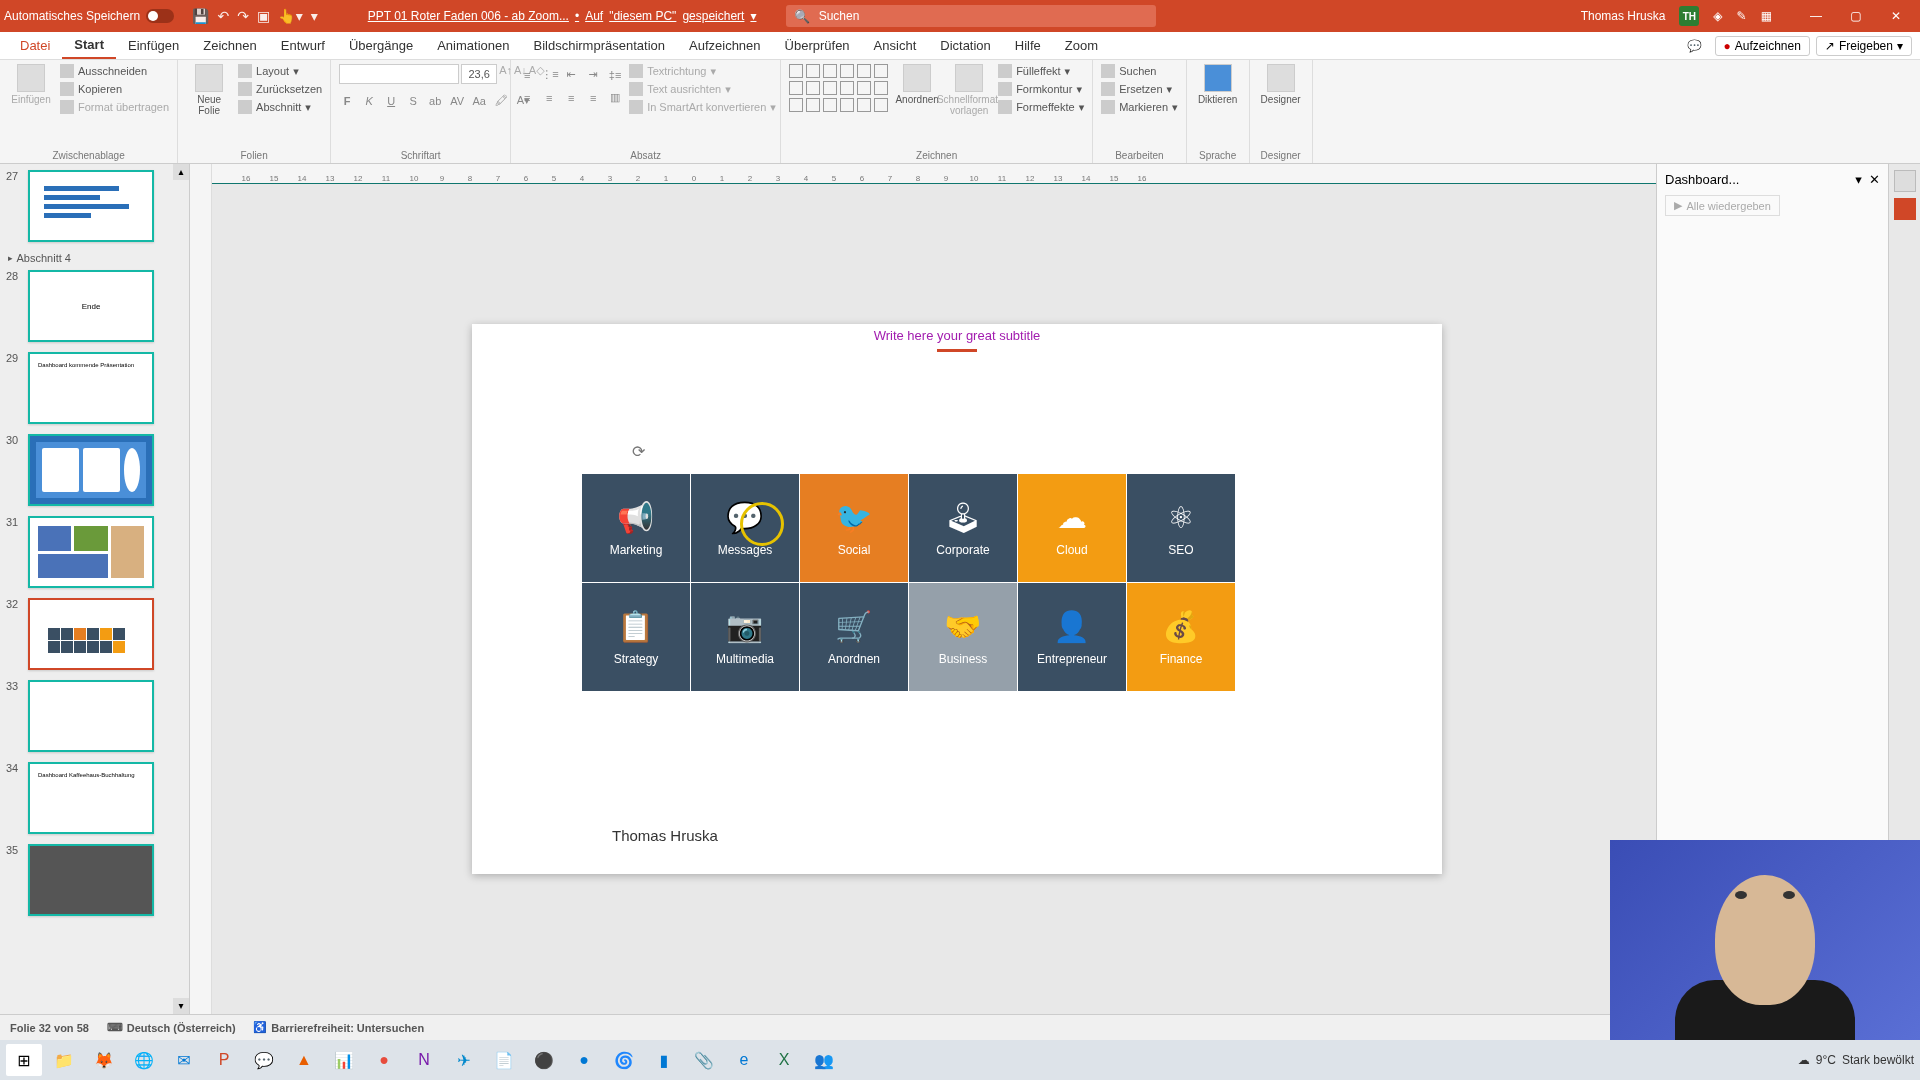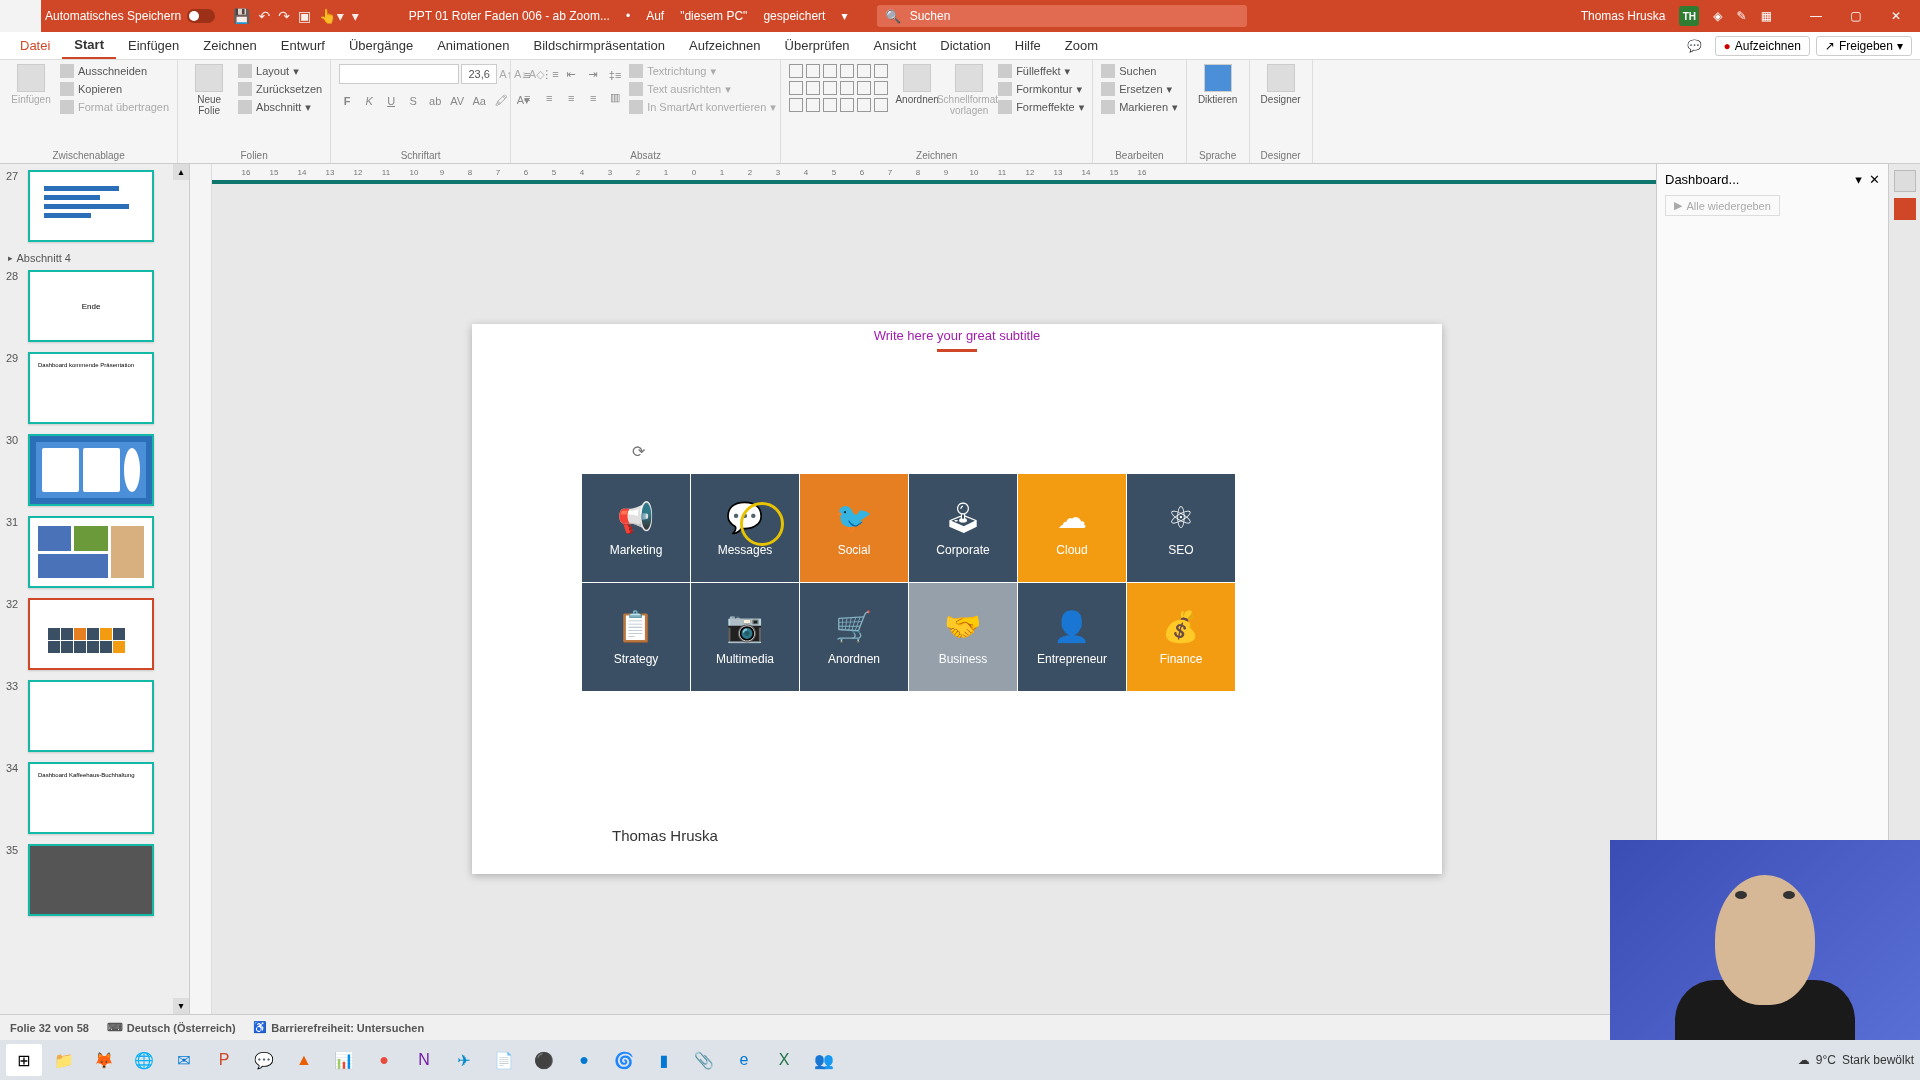--- a/index.html
+++ b/index.html
@@ -1,25 +1,25 @@
 <!DOCTYPE html>
 <html><head>
 <meta charset="utf-8">
 <style>
 * { margin: 0; padding: 0; box-sizing: border-box; font-family: "Segoe UI", Arial, sans-serif; }
 body { background: #f3f3f3; width: 1920px; height: 1080px; overflow: hidden; position: relative; }
 
 
-.title-bar { height: 32px; background: #d04727; display: flex; align-items: center; color: #fff; font-size: 12px; padding: 0 4px; margin-left: 41px; }
+.title-bar { height: 32px; background: #d04727; display: flex; align-items: center; color: #fff; font-size: 12px; padding: 0 4px; }
 .title-bar .autosave { display: flex; align-items: center; gap: 6px; margin-right: 8px; }
 .title-bar .toggle { width: 28px; height: 14px; background: #9c3118; border-radius: 7px; position: relative; }
 .title-bar .toggle::after { content:""; position:absolute; width:10px; height:10px; background:#fff; border-radius:50%; top:2px; left:2px; }
 .title-bar .qat { display:flex; gap:8px; align-items:center; margin: 0 10px; }
 .title-bar .qat span { font-size:14px; opacity:.9; }
-.title-bar .doc-title { flex:0 0 auto; margin-left: 40px; display:flex; align-items:center; gap:16px; }
+.title-bar .doc-title { flex:0 0 auto; margin-left: 40px; display:flex; align-items:center; gap:6px;text-decoration:underline; }
 .title-bar .search-box { flex:0 0 370px; margin-left: 30px; background: #e06b51; height: 22px; border-radius: 3px; display:flex; align-items:center; padding: 0 8px; gap:8px; font-size:12px; }
 .title-bar .search-box .mag { font-size:13px; }
 .title-bar .right { margin-left:auto; display:flex; align-items:center; gap:14px; }
 .title-bar .avatar { width:20px; height:20px; background:#2e7d32; border-radius:3px; display:flex; align-items:center; justify-content:center; font-size:10px; font-weight:bold; }
 .title-bar .win-controls { display:flex; gap:0; margin-left:10px; }
 .title-bar .win-controls div { width:40px; height:32px; display:flex; align-items:center; justify-content:center; font-size:12px; }
 
 
 .ribbon-tabs { height: 28px; background:#fff; display:flex; align-items:center; font-size:13px; border-bottom:1px solid #ddd; padding: 0 8px; }
 .ribbon-tabs .tab { padding: 0 12px; height:100%; display:flex; align-items:center; color:#333; cursor:pointer; }
@@ -33,21 +33,21 @@
 
 .ribbon { height: 104px; background:#f5f5f5; border-bottom:1px solid #ccc; display:flex; font-size:11px; color:#555; }
 .ribbon .group { border-right:1px solid #ddd; padding: 4px 8px 2px 8px; display:flex; flex-direction:column; justify-content:space-between; }
 .ribbon .group-label { text-align:center; font-size:10px; color:#777; margin-top:2px; }
 .ribbon .group-top { display:flex; gap:6px; align-items:flex-start; flex:1; }
 .ribbon .big-btn { display:flex; flex-direction:column; align-items:center; justify-content:center; gap:2px; width:46px; text-align:center; font-size:10px; }
 .ribbon .big-btn .ico { width:28px; height:28px; background:#ddd; border:1px solid #ccc; }
 .ribbon .vstack { display:flex; flex-direction:column; gap:4px; font-size:11px; }
 .ribbon .vstack .item { display:flex; align-items:center; gap:4px; white-space:nowrap; }
 .ribbon .vstack .item .ico-s { width:14px; height:14px; background:#ccc; }
-.ribbon .font-box { display:flex; align-items:center; gap:2px; }
+.ribbon .font-box { display:flex; align-items:flex-start; gap:2px; }
 .ribbon .font-box input { width:120px; height:20px; border:1px solid #ccc; background:#fff; font-size:11px; padding:0 4px; }
 .ribbon .font-box .sz { width:36px; height:20px; border:1px solid #ccc; background:#fff; text-align:center; font-size:11px; }
 .ribbon .mini-row { display:flex; gap:6px; margin-top:4px; font-size:11px; align-items:center; }
 .ribbon .mini-row span { width:16px; text-align:center; color:#888; }
 .ribbon .disabled { color:#aaa; }
 .ribbon .shape-gallery { display:grid; grid-template-columns: repeat(6, 14px); grid-template-rows: repeat(3, 14px); gap:3px; }
 .ribbon .shape-gallery div { border:1px solid #999; }
 
 
 .workspace { display:flex; height: calc(100% - 32px - 28px - 104px - 26px - 40px); }
@@ -58,21 +58,21 @@
 .thumb-num { font-size:11px; color:#555; width:18px; text-align:left; }
 .thumb { width:126px; height:72px; background:#fff; border:2px solid #14b8a6; box-shadow:0 1px 2px rgba(0,0,0,.15); position:relative; }
 .thumb.selected { border:2px solid #d04727; }
 .thumb.blue-fill { background:#2a6fb8; }
 .section-head { font-size:11px; color:#555; margin:8px 0 6px 2px; display:flex; align-items:center; gap:4px; }
 .section-head::before { content:"▸"; font-size:9px; }
 
 .ruler-v { width:22px; background:#f5f5f5; border-right:1px solid #ddd; position:relative; font-size:8px; color:#777; }
 
 .canvas-wrap { flex:1; background:#e8e8e8; position:relative; overflow:hidden; }
-.ruler-h { height:20px; background:#f5f5f5; border-bottom:4px solid #0f766e; display:flex; align-items:center; font-size:8px; color:#777; padding-left:20px; gap:0; }
+.ruler-h { height:20px; background:#f5f5f5; border-bottom:1px solid #0f766e; display:flex; align-items:flex-end; font-size:8px; color:#777; padding-left:20px; gap:0; }
 .ruler-h span { width:28px; text-align:center; }
 
 .slide { position:absolute; left:260px; top:160px; width:970px; height:550px; background:#fff; box-shadow:0 2px 8px rgba(0,0,0,.25); }
 .slide .headline { text-align:center; margin-top:60px; font-size:26px; font-weight:600; color:#333; }
 .slide .subtitle { text-align:center; font-size:13px; color:#a21caf; margin-top:4px; }
 .slide .underline { width:40px; height:3px; background:#d04727; margin:6px auto 0; }
 .slide .tiles { position:absolute; left:110px; top:150px; display:grid; grid-template-columns: repeat(6, 108px); grid-template-rows: repeat(2, 108px); gap:1px; }
 .tile { display:flex; flex-direction:column; align-items:center; justify-content:center; color:#fff; font-size:12px; gap:8px; }
 .tile .ticon { font-size:30px; }
 .tile.navy { background:#3a4f63; }

